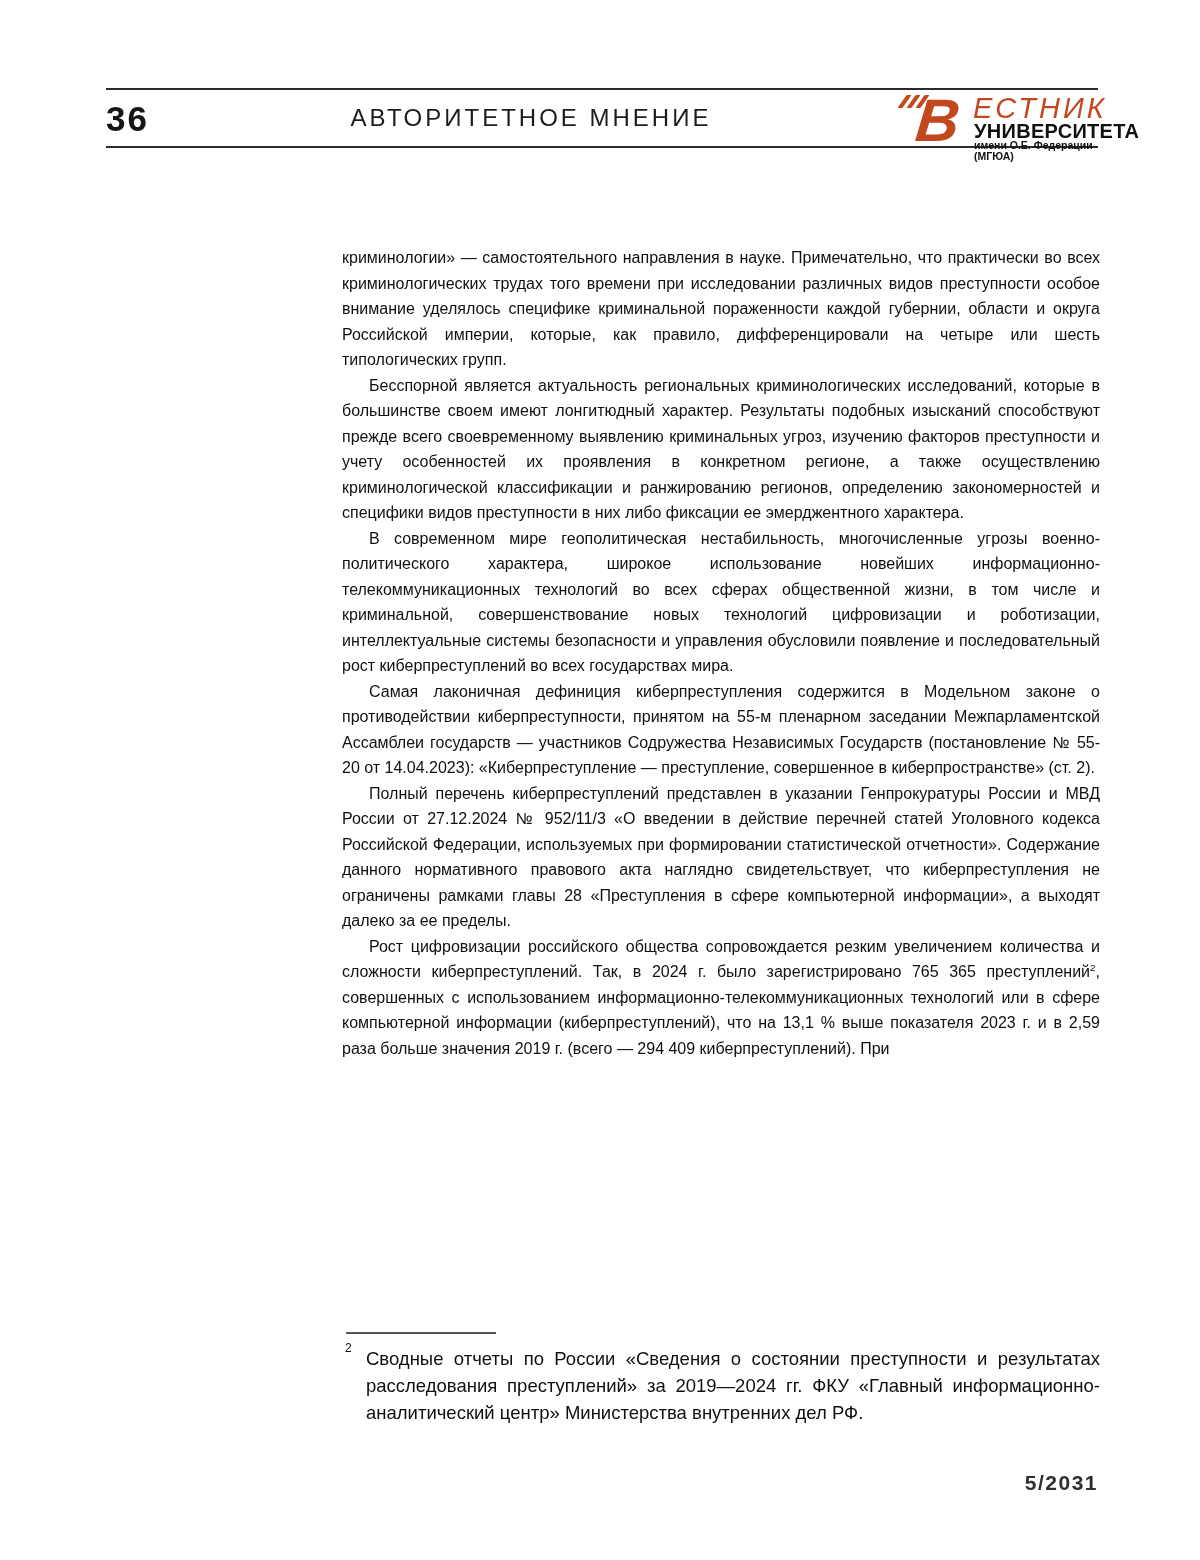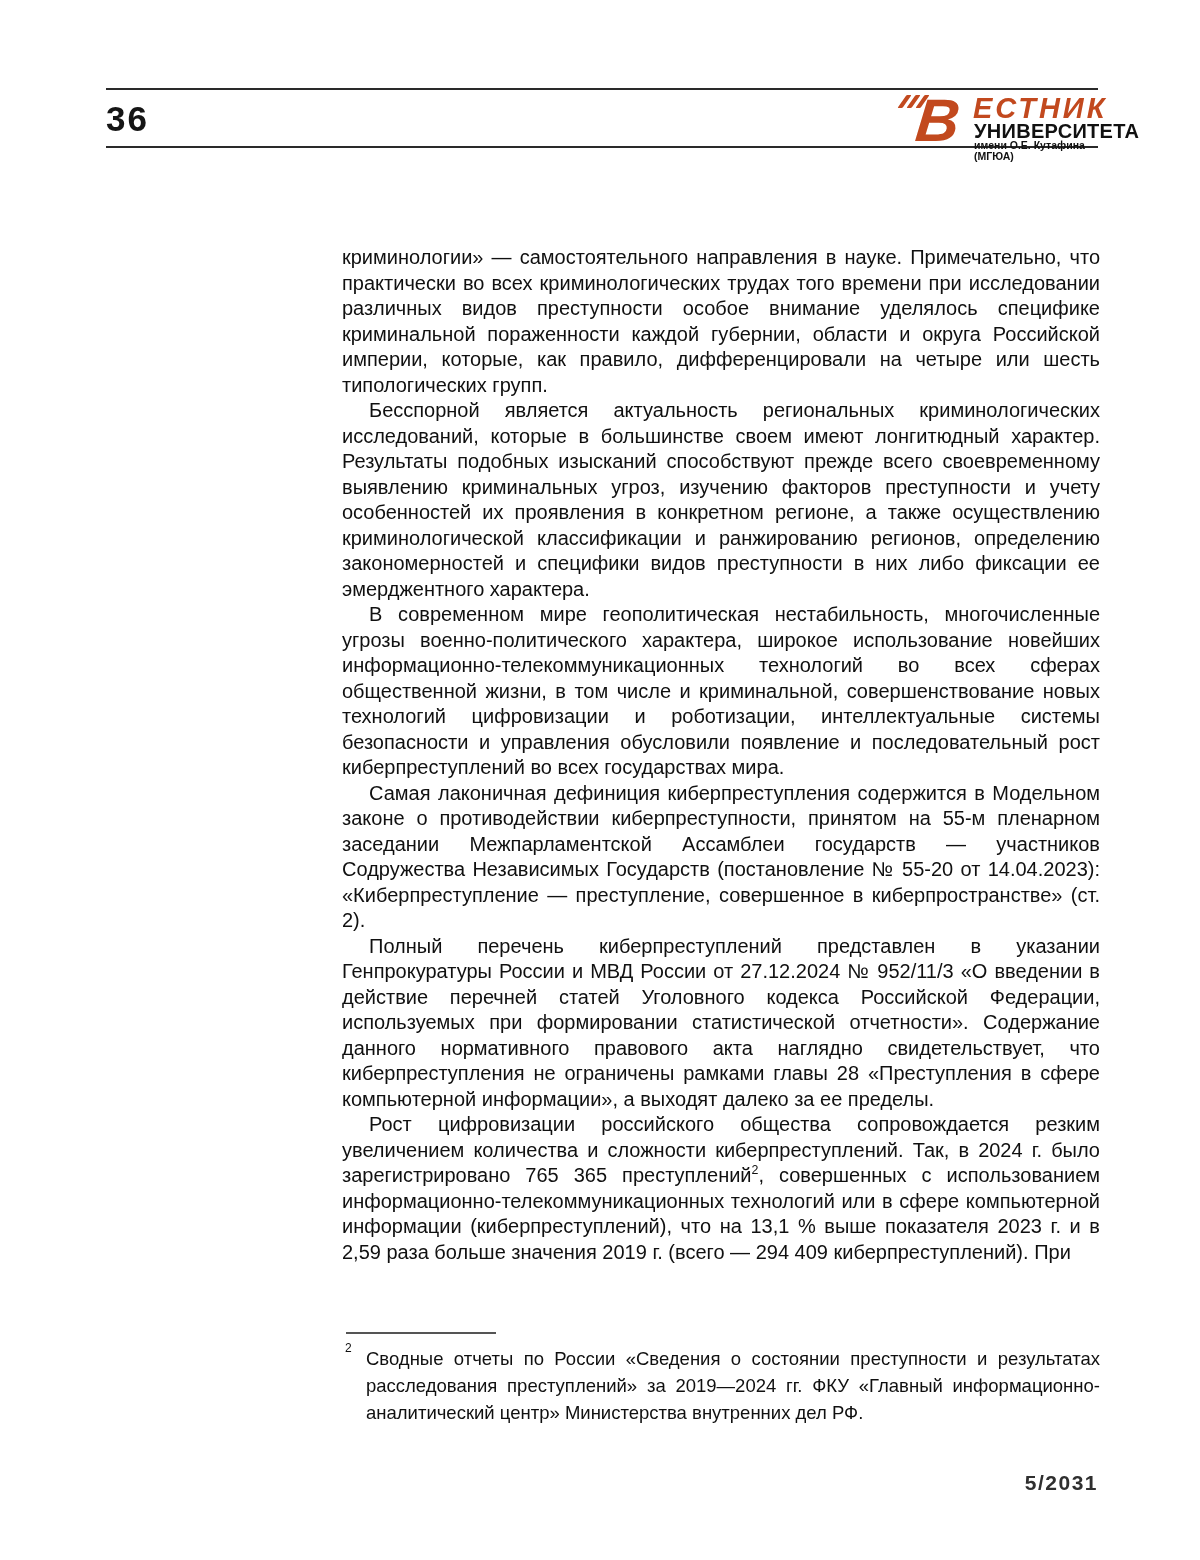--- a/index.html
+++ b/index.html
@@ -38,37 +38,37 @@
     display: inline-block; width: 5px; height: 13px; margin-right: 4px;
     background: var(--accent); transform: skewX(-35deg); border-radius: 1px;
   }
   .logo-letter {
     position: absolute; left: 20px; top: 8px;
     font-size: 60px; line-height: 0.78; font-weight: bold; font-style: italic;
     color: var(--accent); transform: skewX(-6deg);
   }
   .logo-word1 {
     position: absolute; left: 77px; top: 4px;
-    font-size: 29px; line-height: 1; font-weight: bold; font-style: italic;
+    font-size: 29px; line-height: 1; font-weight: normal; font-style: italic;
     letter-spacing: 3px; color: var(--accent);
   }
   .logo-word2 {
     position: absolute; left: 78px; top: 31px;
     font-size: 20px; line-height: 1; font-weight: bold; letter-spacing: 0.3px;
     color: #111;
   }
   .logo-word3 {
     position: absolute; left: 78px; top: 50px;
     font-size: 10.5px; line-height: 1; font-weight: bold; color: #111;
   }
 
   
   .article {
     position: absolute; left: 326px; top: 245px; width: 758px;
-    font-size: 20px; line-height: 25.5px; color: #101010;
+    font-size: 16px; line-height: 25.5px; color: #101010;
     text-align: justify;
   }
   .article p { text-indent: 27px; hyphens: auto; -webkit-hyphens: auto; }
   .article p.no-indent { text-indent: 0; }
   .article sup { font-size: 0.62em; line-height: 0; vertical-align: super; }
 
   
   .footnote-block { position: absolute; left: 326px; top: 1332px; width: 758px; }
   .footnote-rule { width: 150px; height: 2px; background: #555; margin-left: 4px; }
   .footnote-text-wrap {
@@ -89,27 +89,28 @@
 </style>
 </head>
 <body>
 
 <div class="page">
 
   <div class="rule rule-top"></div>
   <div class="rule rule-bottom"></div>
 
   <div class="page-number">36</div>
+  <div class="section-title">АВТОРИТЕТНОЕ МНЕНИЕ</div>
 
   <div class="logo">
     <div class="logo-ticks"><i></i><i></i><i></i></div>
     <div class="logo-letter">В</div>
     <div class="logo-word1">ЕСТНИК</div>
     <div class="logo-word2">УНИВЕРСИТЕТА</div>
-    <div class="logo-word3">имени О.Е. Кутафина (МГЮА)</div>
+    <div class="logo-word3">имени О.Е. Федерации (МГЮА)</div>
   </div>
 
   <div class="article" id="article">
       <p class="no-indent">криминологии» — самостоятельного направления в науке. Примечательно, что практически во всех криминологических трудах того времени при исследовании различных видов преступности особое внимание уделялось специфике криминальной пораженности каждой губернии, области и округа Российской империи, которые, как правило, дифференцировали на четыре или шесть типологических групп.</p>
       <p>Бесспорной является актуальность региональных криминологических исследований, которые в большинстве своем имеют лонгитюдный характер. Результаты подобных изысканий способствуют прежде всего своевременному выявлению криминальных угроз, изучению факторов преступности и учету особенностей их проявления в конкретном регионе, а также осуществлению криминологической классификации и ранжированию регионов, определению закономерностей и специфики видов преступности в них либо фиксации ее эмерджентного характера.</p>
       <p>В современном мире геополитическая нестабильность, многочисленные угрозы военно-политического характера, широкое использование новейших информационно-телекоммуникационных технологий во всех сферах общественной жизни, в том числе и криминальной, совершенствование новых технологий цифровизации и роботизации, интеллектуальные системы безопасности и управления обусловили появление и последовательный рост киберпреступлений во всех государствах мира.</p>
       <p>Самая лаконичная дефиниция киберпреступления содержится в Модельном законе о противодействии киберпреступности, принятом на 55-м пленарном заседании Межпарламентской Ассамблеи государств — участников Содружества Независимых Государств (постановление № 55-20 от 14.04.2023): «Киберпреступление — преступление, совершенное в киберпространстве» (ст. 2).</p>
       <p>Полный перечень киберпреступлений представлен в указании Генпрокуратуры России и МВД России от 27.12.2024 № 952/11/3 «О введении в действие перечней статей Уголовного кодекса Российской Федерации, используемых при формировании статистической отчетности». Содержание данного нормативного правового акта наглядно свидетельствует, что киберпреступления не ограничены рамками главы 28 «Преступления в сфере компьютерной информации», а выходят далеко за ее пределы.</p>
       <p>Рост цифровизации российского общества сопровождается резким увеличением количества и сложности киберпреступлений. Так, в 2024 г. было зарегистрировано 765 365 преступлений<sup>2</sup>, совершенных с использованием информационно-телекоммуникационных технологий или в сфере компьютерной информации (киберпреступлений), что на 13,1 % выше показателя 2023 г. и в 2,59 раза больше значения 2019 г. (всего — 294 409 киберпреступлений). При</p>
     </div>

